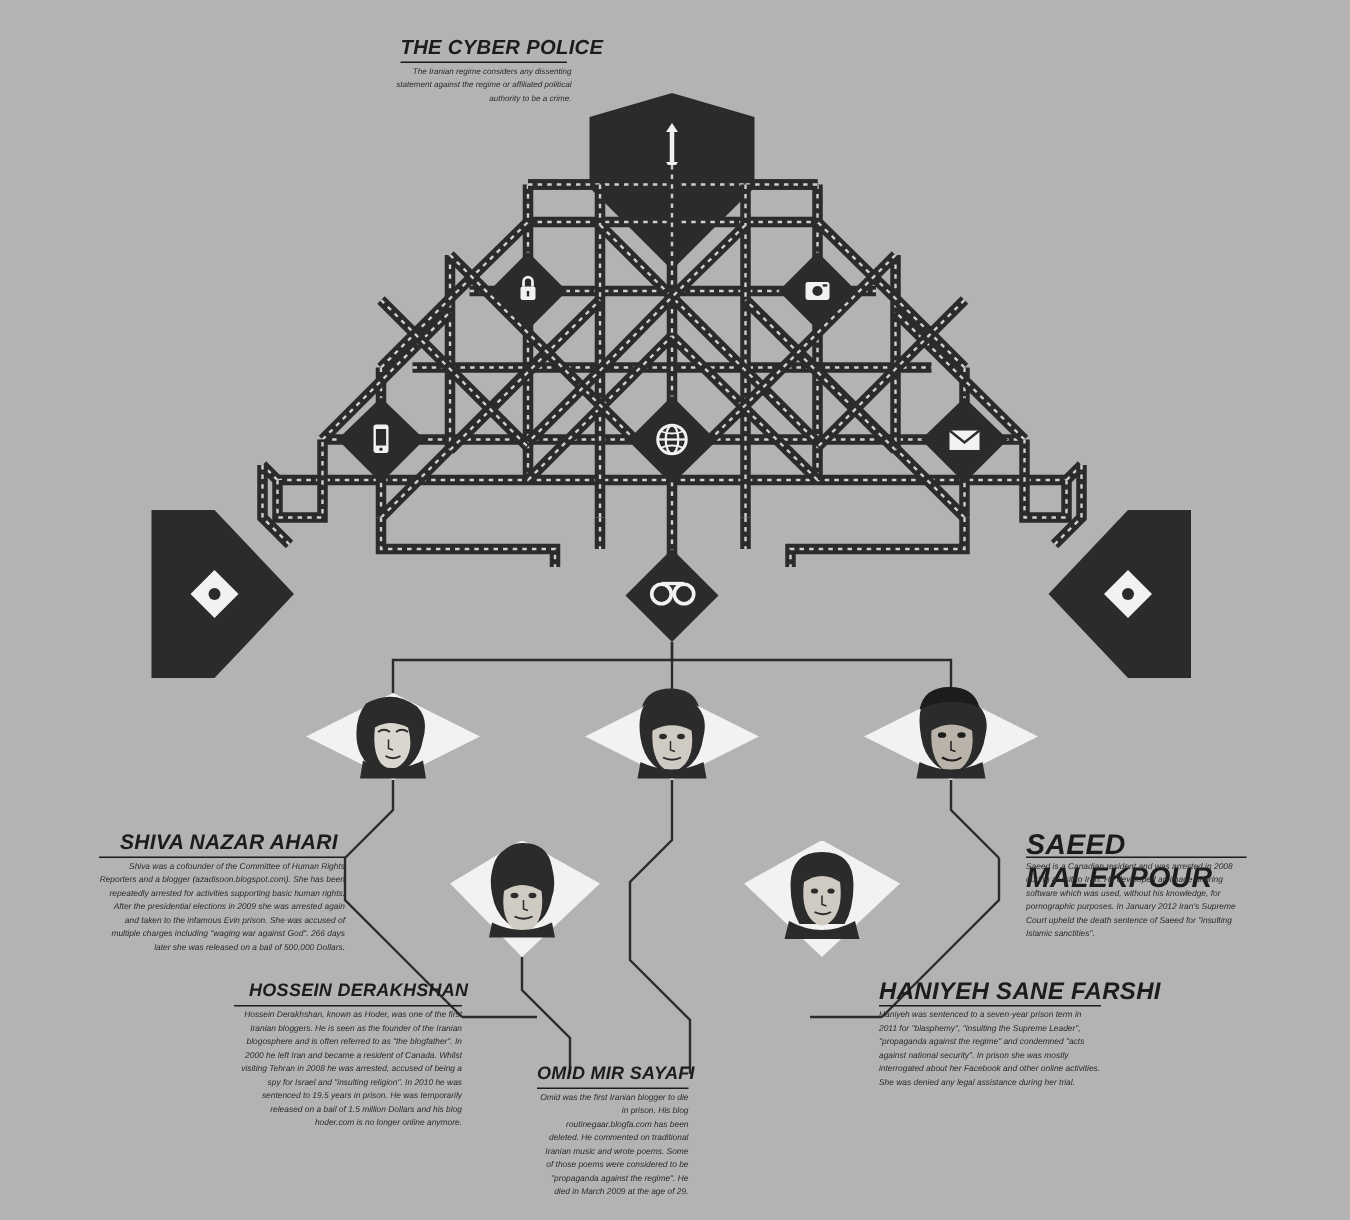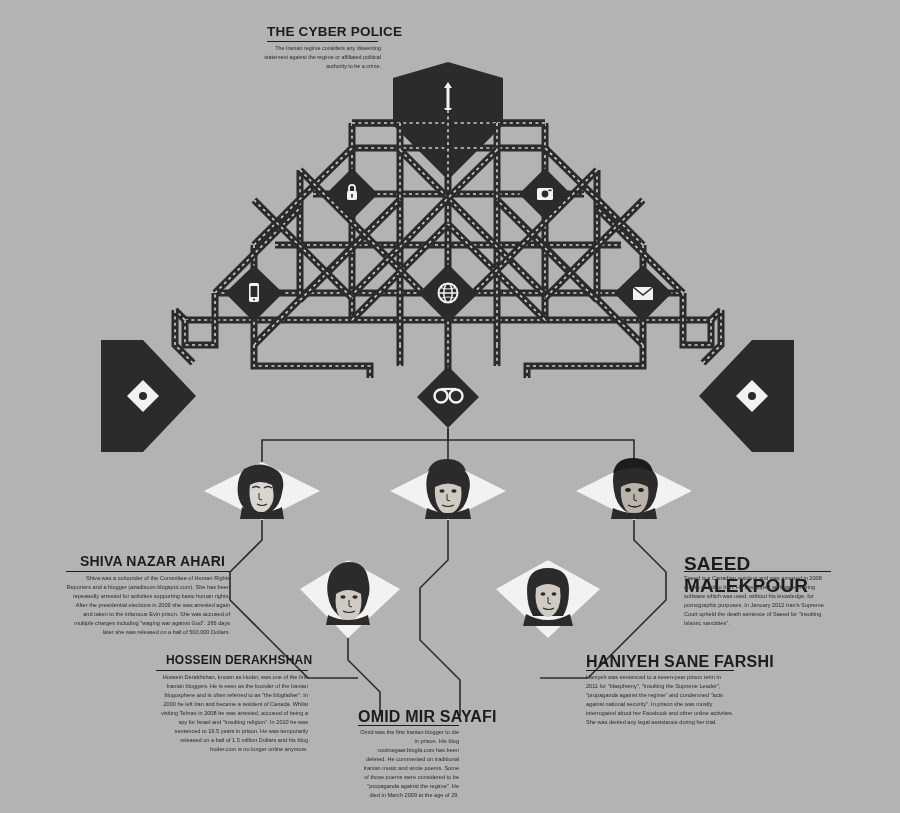--- a/index.html
+++ b/index.html
@@ -13,20 +13,21 @@
     position: relative;
     overflow: hidden;
     font-family: "Liberation Sans", sans-serif;
     color: #1c1c1c;
   }
   #stage {
     position: absolute;
     left: 0; top: 0;
     width: 809px;
     height: 813px;
+    font-style: italic;
   }
   svg.layer {
     position: absolute;
     left: 0; top: 0;
     width: 900px;
     height: 813px;
     pointer-events: none;
   }
   .title {
     position: absolute;
@@ -103,21 +104,21 @@
   #haniyeh-rule {
     left: 586px; top: 670px; width: 148px;
   }
   #haniyeh-body {
     left: 586px; top: 673px; width: 148px;
     text-align: left;
   }
   
   #omid-title {
     left: 358px; top: 708px;
-    font-size: 16px;
+    font-size: 12px;
   }
   #omid-rule {
     left: 358px; top: 725px; width: 101px;
   }
   #omid-body {
     left: 358px; top: 728px; width: 101px;
     text-align: right;
   }
 </style>
 </head>

